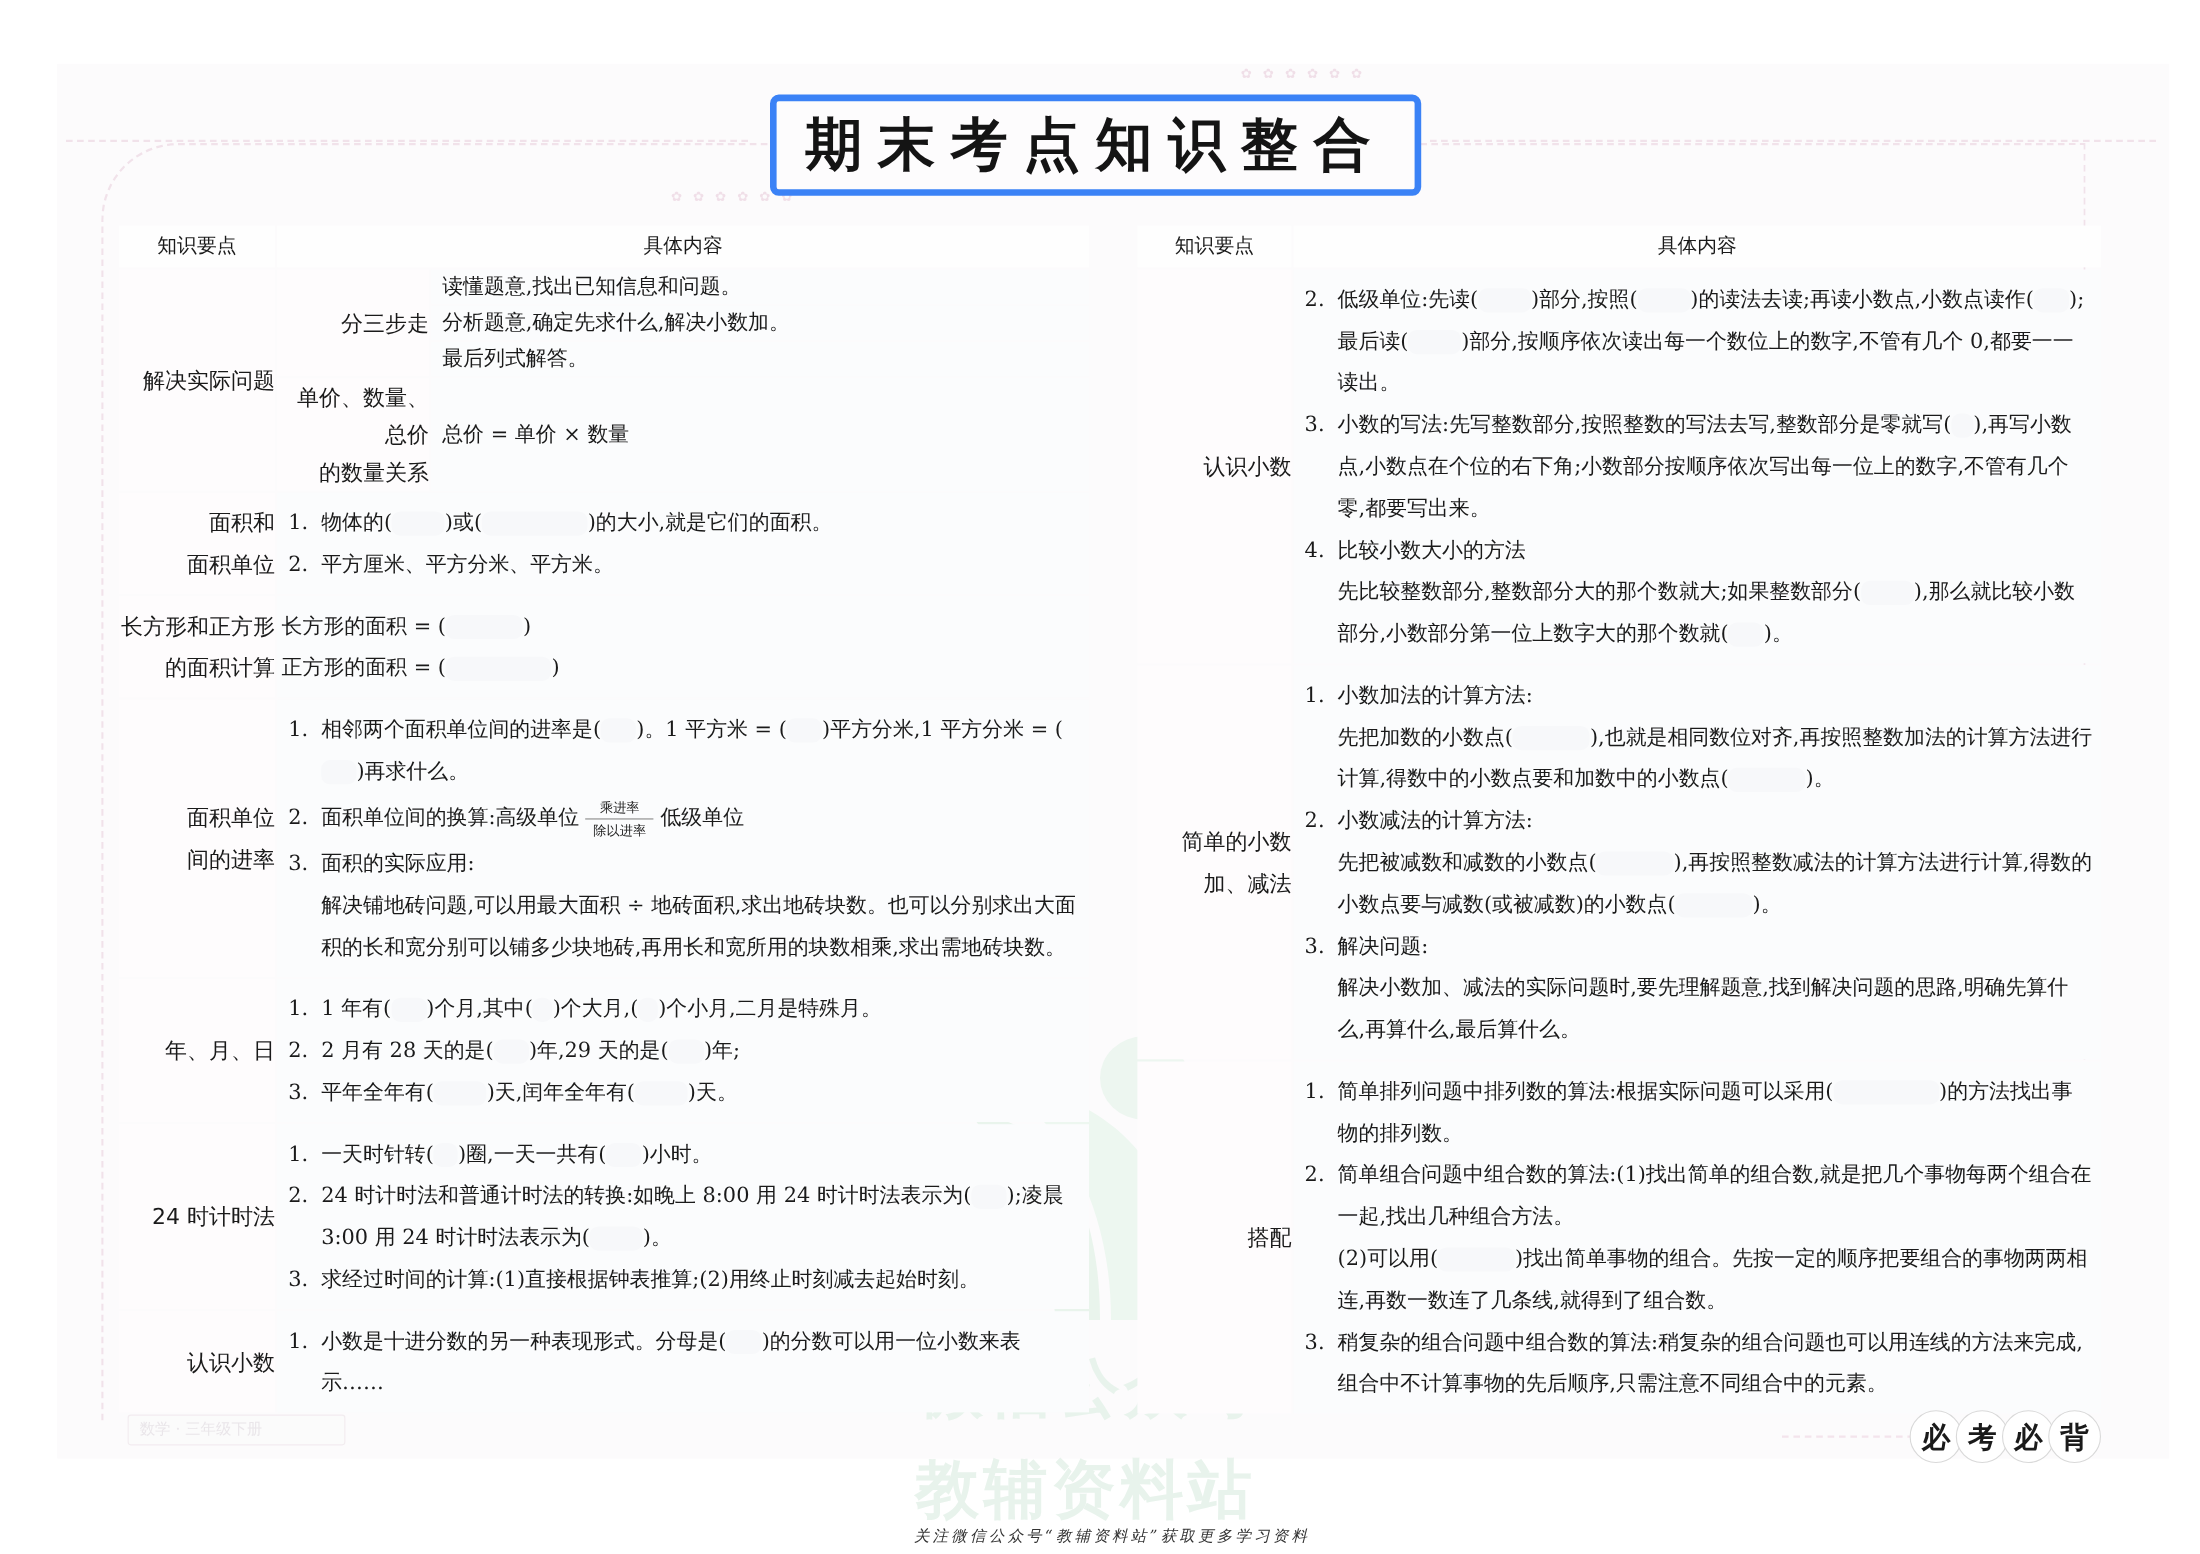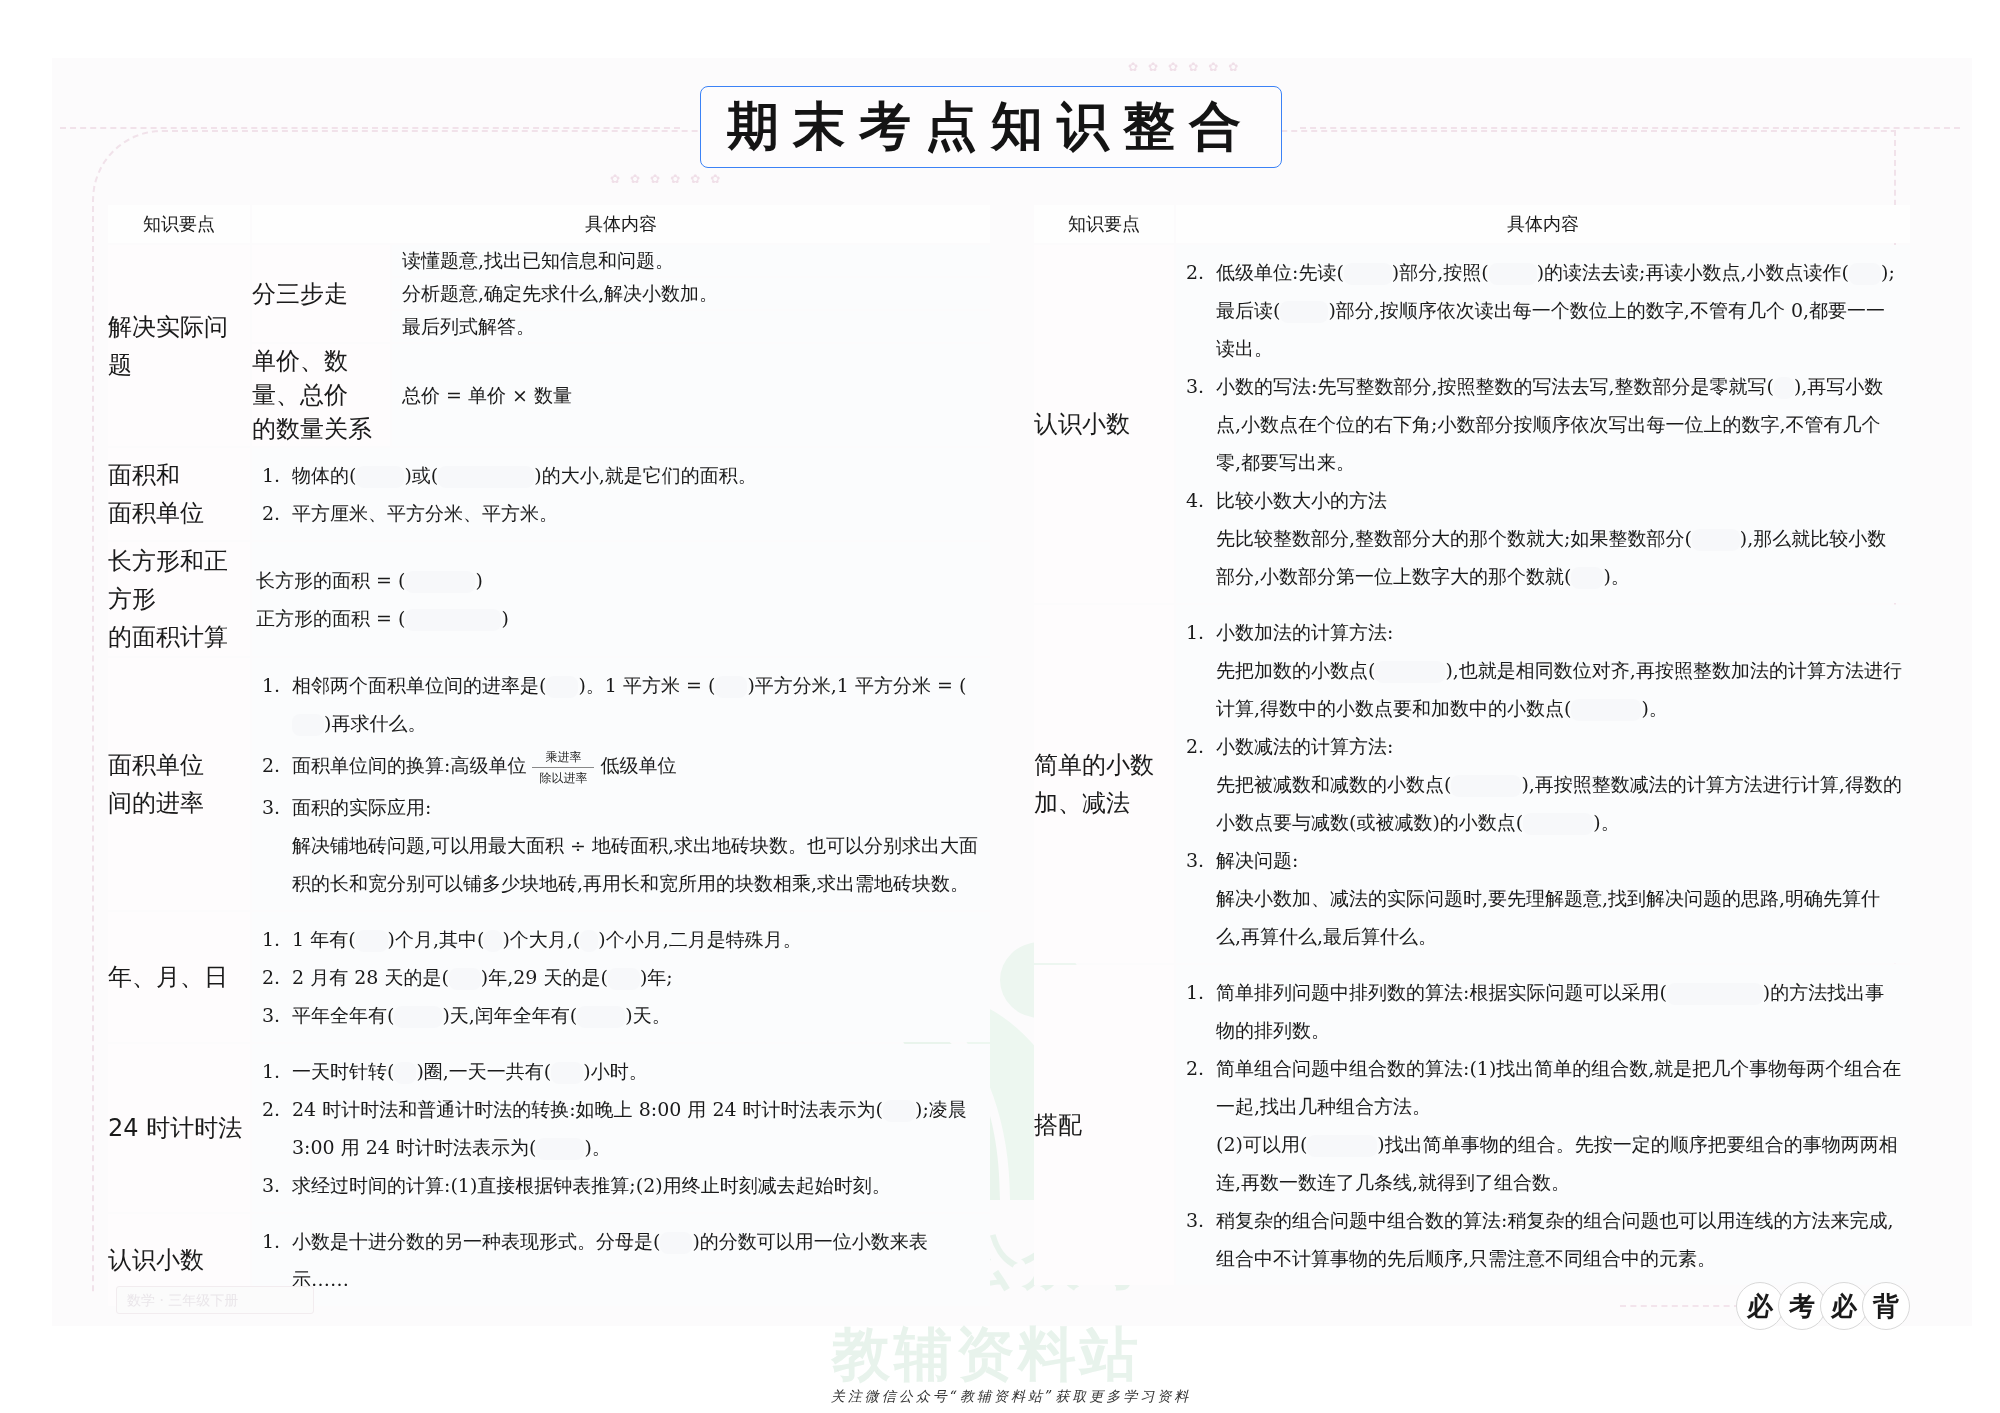--- a/index.html
+++ b/index.html
@@ -13,21 +13,21 @@
     position:absolute; left:52px; top:58px; width:1920px; height:1268px;
     background:#fcfbfc;
   }
   .frame {
     position:absolute; left:92px; top:130px; width:1800px; height:1160px;
     border:2px dashed #f1e2ea; border-radius:70px 0 0 0;
     border-bottom:none;
   }
   .title-box {
     position:absolute; left:700px; top:86px; width:580px; height:80px;
-    border:1px solid #3b82f6; border-radius:8px; background:#fdfcfd;
+    border:6px solid #3b82f6; border-radius:8px; background:#fdfcfd;
     display:flex; align-items:center; justify-content:center;
   }
   .title {
     font-family:"DejaVu Sans","Liberation Sans",sans-serif;
     font-size:52px; font-weight:bold; letter-spacing:14px; color:#141414;
   }
   .stars { position:absolute; font-size:12px; color:#f0dfe8; letter-spacing:10px; }
   .stars.top { left:1128px; top:60px; }
   .stars.bottom { left:610px; top:172px; }
   .title-rule { position:absolute; top:127px; height:0; border-top:2px dashed #f1e2ea; }
@@ -40,21 +40,21 @@
   }
   table.kt td, table.kt th {
     background:#fdfdfe; vertical-align:middle; padding:0;
   }
   table.kt th {
     font-family:"DejaVu Sans","Liberation Sans",sans-serif;
     font-weight:normal; font-size:18px; height:36px; background:#fefefe;
   }
   table.kt td.key {
     font-family:"DejaVu Sans","Liberation Sans",sans-serif;
-    text-align:left; font-size:24px; background:#fefcfd; line-height:38px;
+    text-align:right; font-size:20px; background:#fefcfd; line-height:38px;
   }
   table.kt td.content { background:#fbfcfd; padding:8px 8px 8px 10px; }
   .item { display:flex; }
   .item .num { width:30px; flex:none; }
   .item .txt { flex:1; }
   .sub { padding-left:30px; }
   .blank {
     display:inline-block; min-width:32px; height:22px; vertical-align:middle;
     background:#f7f8fa; border-radius:8px;
   }

